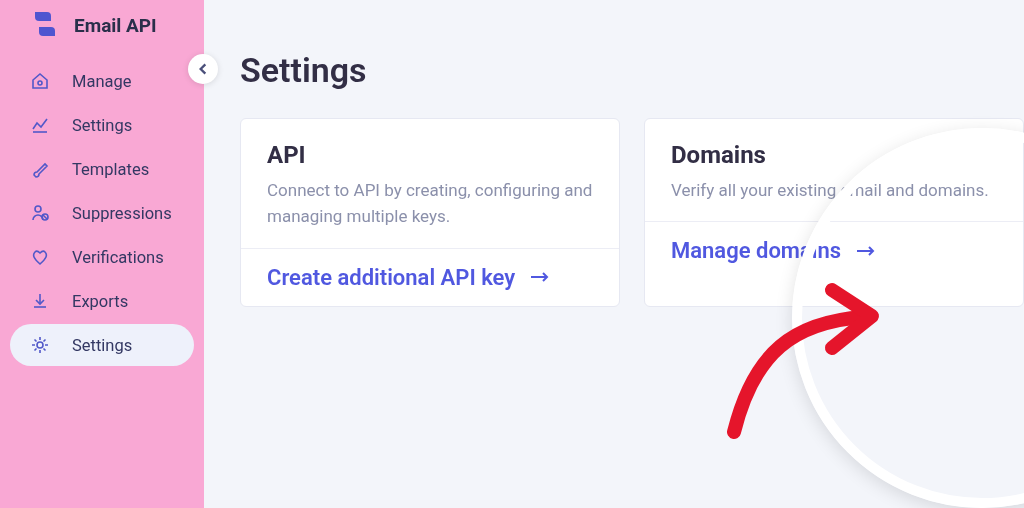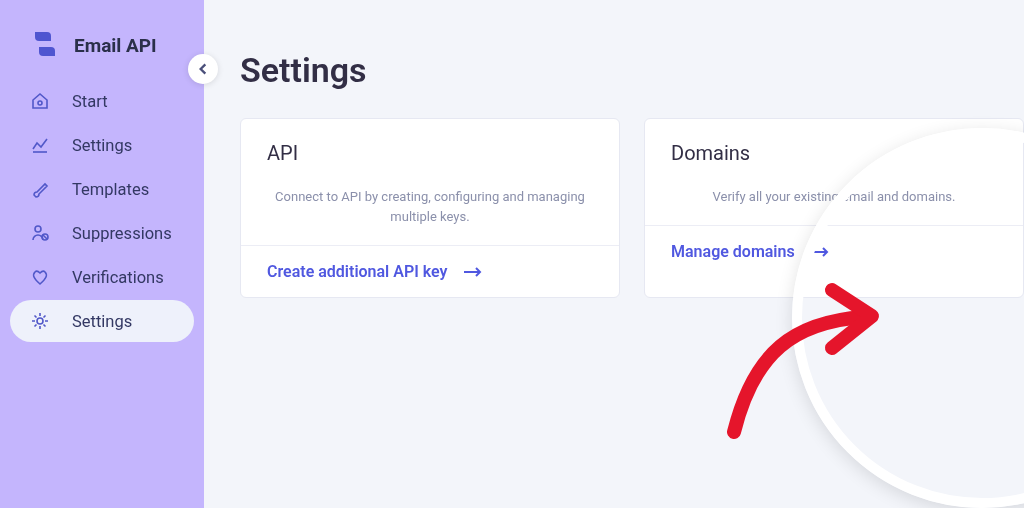--- a/index.html
+++ b/index.html
@@ -6,23 +6,22 @@
 body {
   font-family: -apple-system, BlinkMacSystemFont, "Segoe UI", Roboto, Helvetica, Arial, sans-serif;
   background: #f3f5fa;
   width: 1024px;
   height: 508px;
   overflow: hidden;
   display: flex;
 }
 .sidebar {
   width: 246px;
-  background: #c4b5fd;
+  background: #f9a8d4;
   height: 100%;
-  padding-top: 20px;
   position: relative;
 }
 .logo-row {
   display: flex;
   align-items: center;
   gap: 14px;
   padding: 10px 24px 20px 30px;
 }
 .logo-mark { width: 30px; height: 30px; position: relative; }
 .logo-mark svg { width: 30px; height: 30px; }
@@ -58,29 +57,29 @@
 .page-title { font-size: 34px; font-weight: 600; color: #322e45; margin-bottom: 28px; }
 .cards { display: flex; gap: 24px; }
 .card {
   background:#fff;
   border: 1px solid #e6e8f2;
   border-radius: 6px;
   width: 380px;
   display:flex; flex-direction:column;
 }
 .card-head { padding: 22px 26px 18px; }
-.card-title { font-size: 20px; font-weight: 400; color: #322e45; margin-bottom: 22px; }
-.card-desc { font-size: 13px; color: #8b90ab; line-height: 1.55; text-align: center; }
+.card-title { font-size: 24px; font-weight: 700; color: #322e45; margin-bottom: 8px; }
+.card-desc { font-size: 17px; color: #8b90ab; line-height: 1.55; }
 .card-action {
   border-top: 1px solid #ecedf5;
   padding: 16px 26px;
   display:flex; align-items:center; gap: 14px;
   color: #5058e0;
   font-weight: 600;
-  font-size: 16px;
+  font-size: 22px;
   cursor:pointer;
 }
 .card-action svg { width: 22px; height: 14px; stroke:#5058e0; fill:none; stroke-width:2; }
 
 .annotation-circle {
   position: absolute;
   left: 588px; top: 128px;
   width: 380px; height: 380px;
   border: 10px solid #fff;
   border-radius: 50%;
@@ -117,21 +116,21 @@
   </div>
 
   <div class="nav-list">
     <div class="nav-item">
       <span class="nav-icon">
         <svg viewBox="0 0 20 20">
             <path d="M3 9 L10 3 L17 9 V17 H3 Z"></path>
             <circle cx="10" cy="12" r="2"></circle>
           </svg>
       </span>
-      <span class="nav-label">Start</span>
+      <span class="nav-label">Manage</span>
     </div>
     <div class="nav-item">
       <span class="nav-icon">
         <svg viewBox="0 0 20 20">
             <path d="M3 17 H17"></path>
             <path d="M3 14 L7 8 L11 12 L17 4"></path>
           </svg>
       </span>
       <span class="nav-label">Settings</span>
     </div>
@@ -154,20 +153,30 @@
       </span>
       <span class="nav-label">Suppressions</span>
     </div>
     <div class="nav-item">
       <span class="nav-icon">
         <svg viewBox="0 0 20 20">
             <path d="M10 17 C4 12 2 8 5 5 c2-2 4 0 5 1 c1-1 3-3 5-1 c3 3 1 7-5 12z"></path>
           </svg>
       </span>
       <span class="nav-label">Verifications</span>
+    </div>
+    <div class="nav-item">
+      <span class="nav-icon">
+        <svg viewBox="0 0 20 20">
+            <path d="M10 3 V12"></path>
+            <path d="M6 9 L10 13 L14 9"></path>
+            <path d="M4 16 H16"></path>
+          </svg>
+      </span>
+      <span class="nav-label">Exports</span>
     </div>
     <div class="nav-item active">
       <span class="nav-icon">
         <svg viewBox="0 0 20 20">
             <circle cx="10" cy="10" r="3"></circle>
             <path d="M10 2v3M10 15v3M2 10h3M15 10h3M4.5 4.5l2 2M13.5 13.5l2 2M15.5 4.5l-2 2M6.5 13.5l-2 2"></path>
           </svg>
       </span>
       <span class="nav-label">Settings</span>
     </div>

